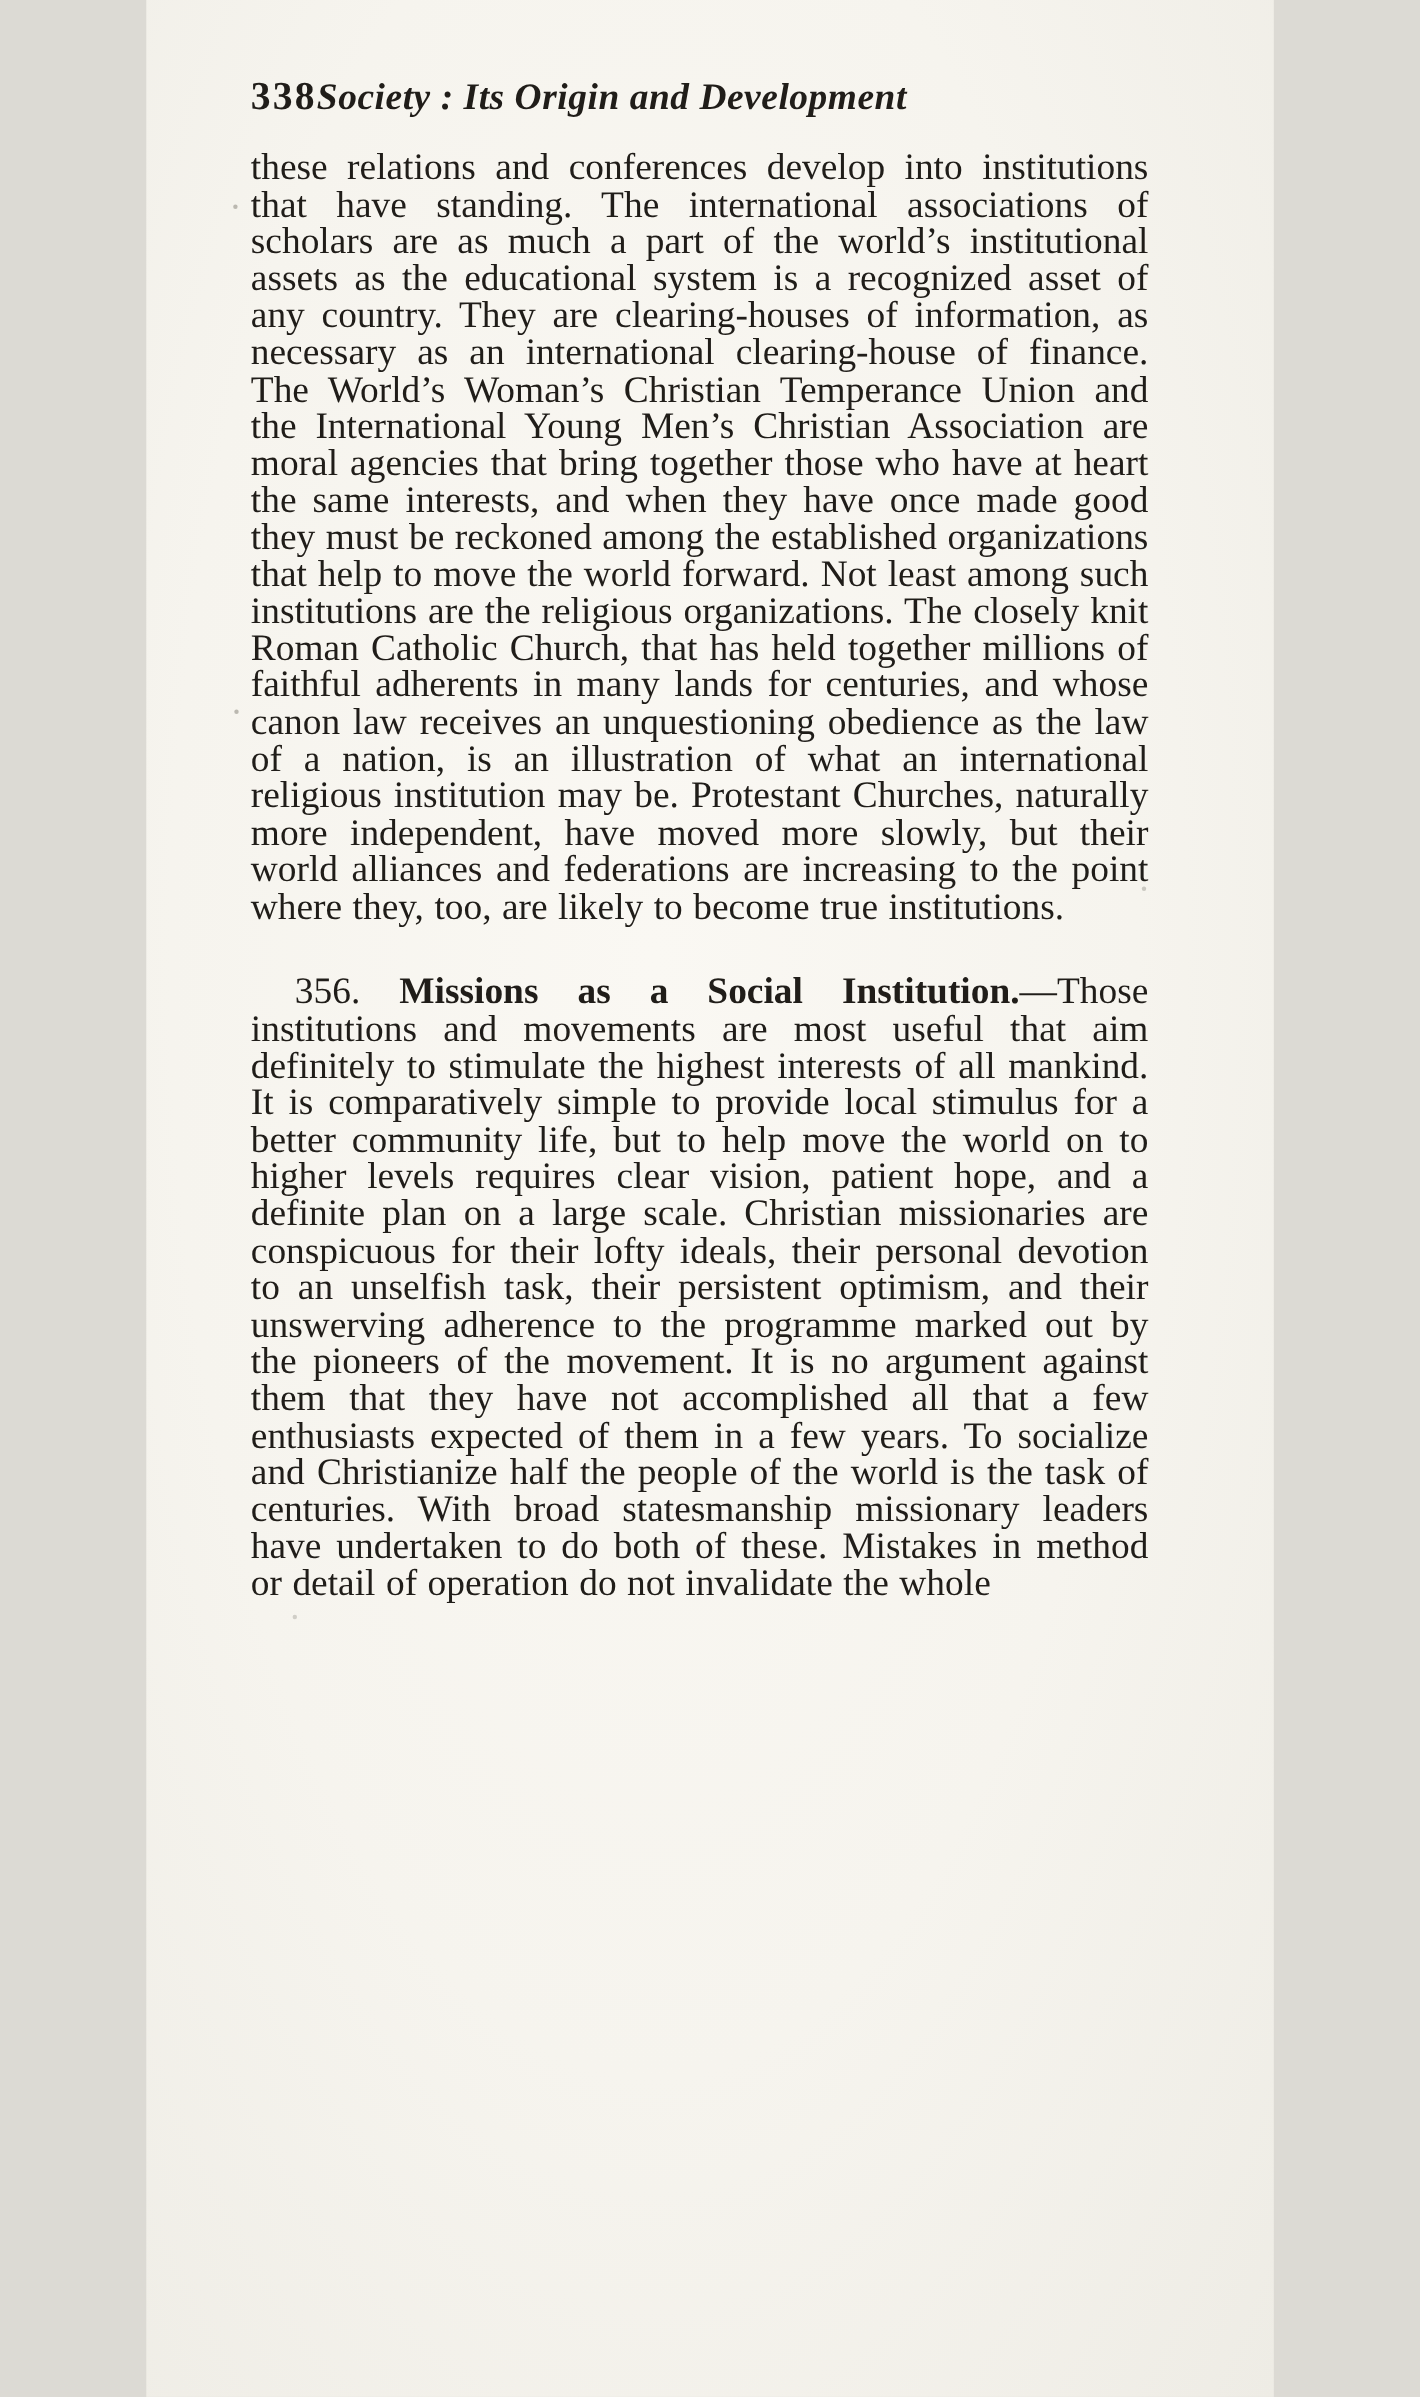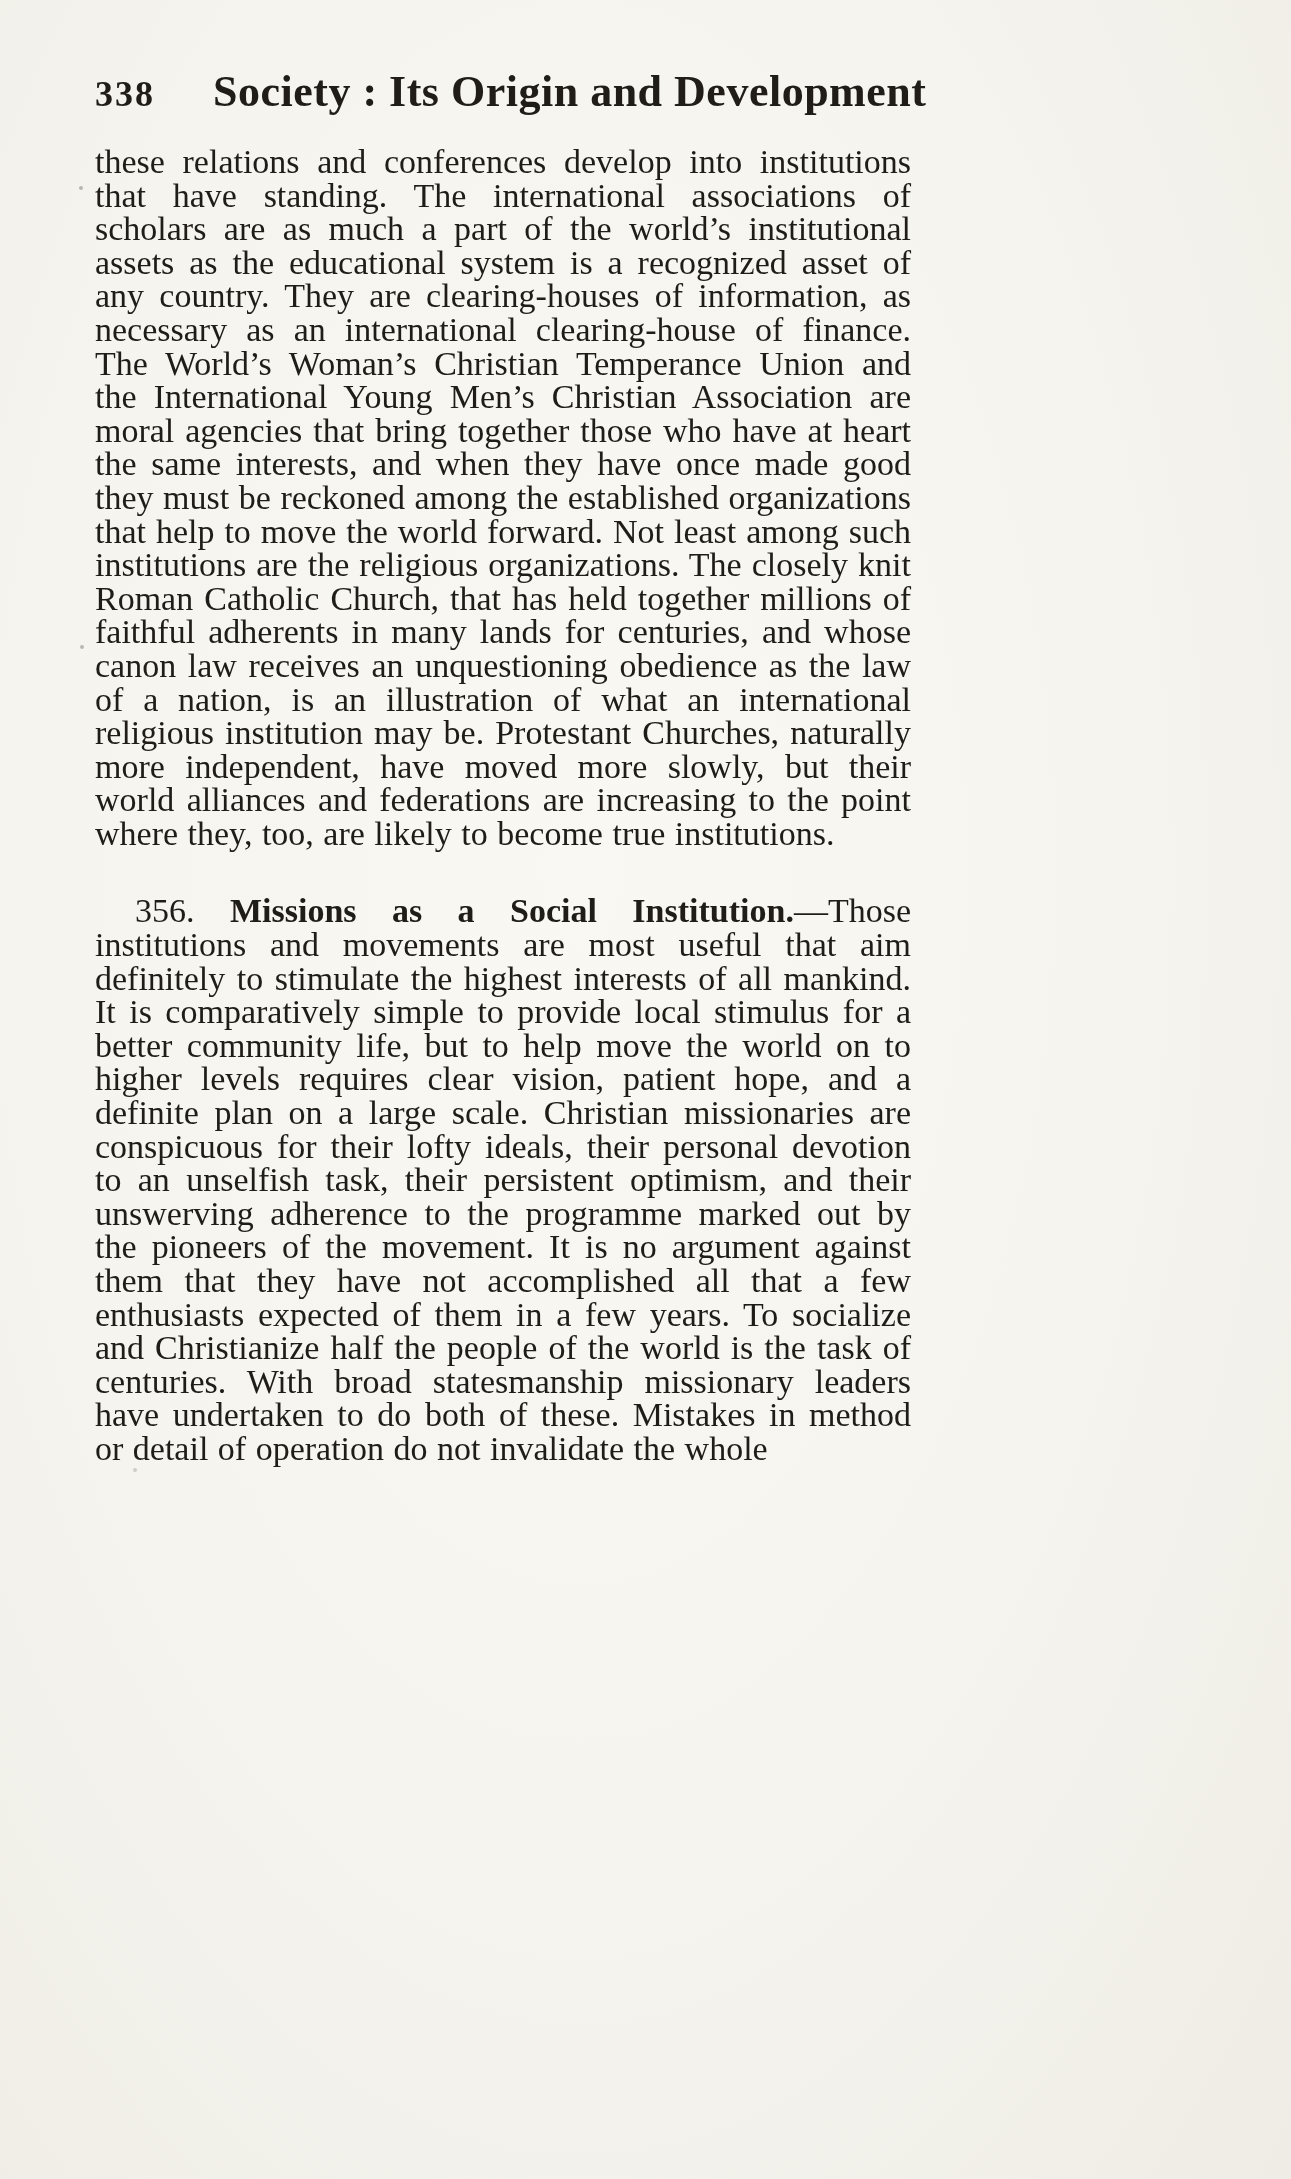--- a/index.html
+++ b/index.html
@@ -2,21 +2,21 @@
 <html><head>
 <meta charset="utf-8">
 <style>
   html, body {
     margin: 0;
     padding: 0;
     background: #dcdad4;
   }
   .page {
     position: relative;
-    width: 1291px;
+    width: 1025px;
     height: 2179px;
     margin: 0 auto;
     box-sizing: border-box;
     background:
       radial-gradient(ellipse at 45% 40%, #faf8f3 0%, #f6f4ee 55%, #eeece5 100%);
     color: #201d19;
     font-family: "Liberation Serif", "DejaVu Serif", serif;
     overflow: hidden;
   }
   .text-col {
@@ -29,23 +29,23 @@
     display: flex;
     align-items: baseline;
     white-space: nowrap;
   }
   .page-number {
     font-size: 36px;
     font-weight: bold;
     letter-spacing: 2px;
   }
   .running-title {
-    font-size: 44px;
+    font-size: 34px;
     font-weight: bold;
-    margin-left: 58px;
+    font-style: italic;
     letter-spacing: 0.5px;
   }
   .page-body {
     margin-top: 28px;
     font-size: 34px;
     line-height: 33.6px;
     text-align: justify;
     text-justify: inter-word;
     word-spacing: 1px;
   }

